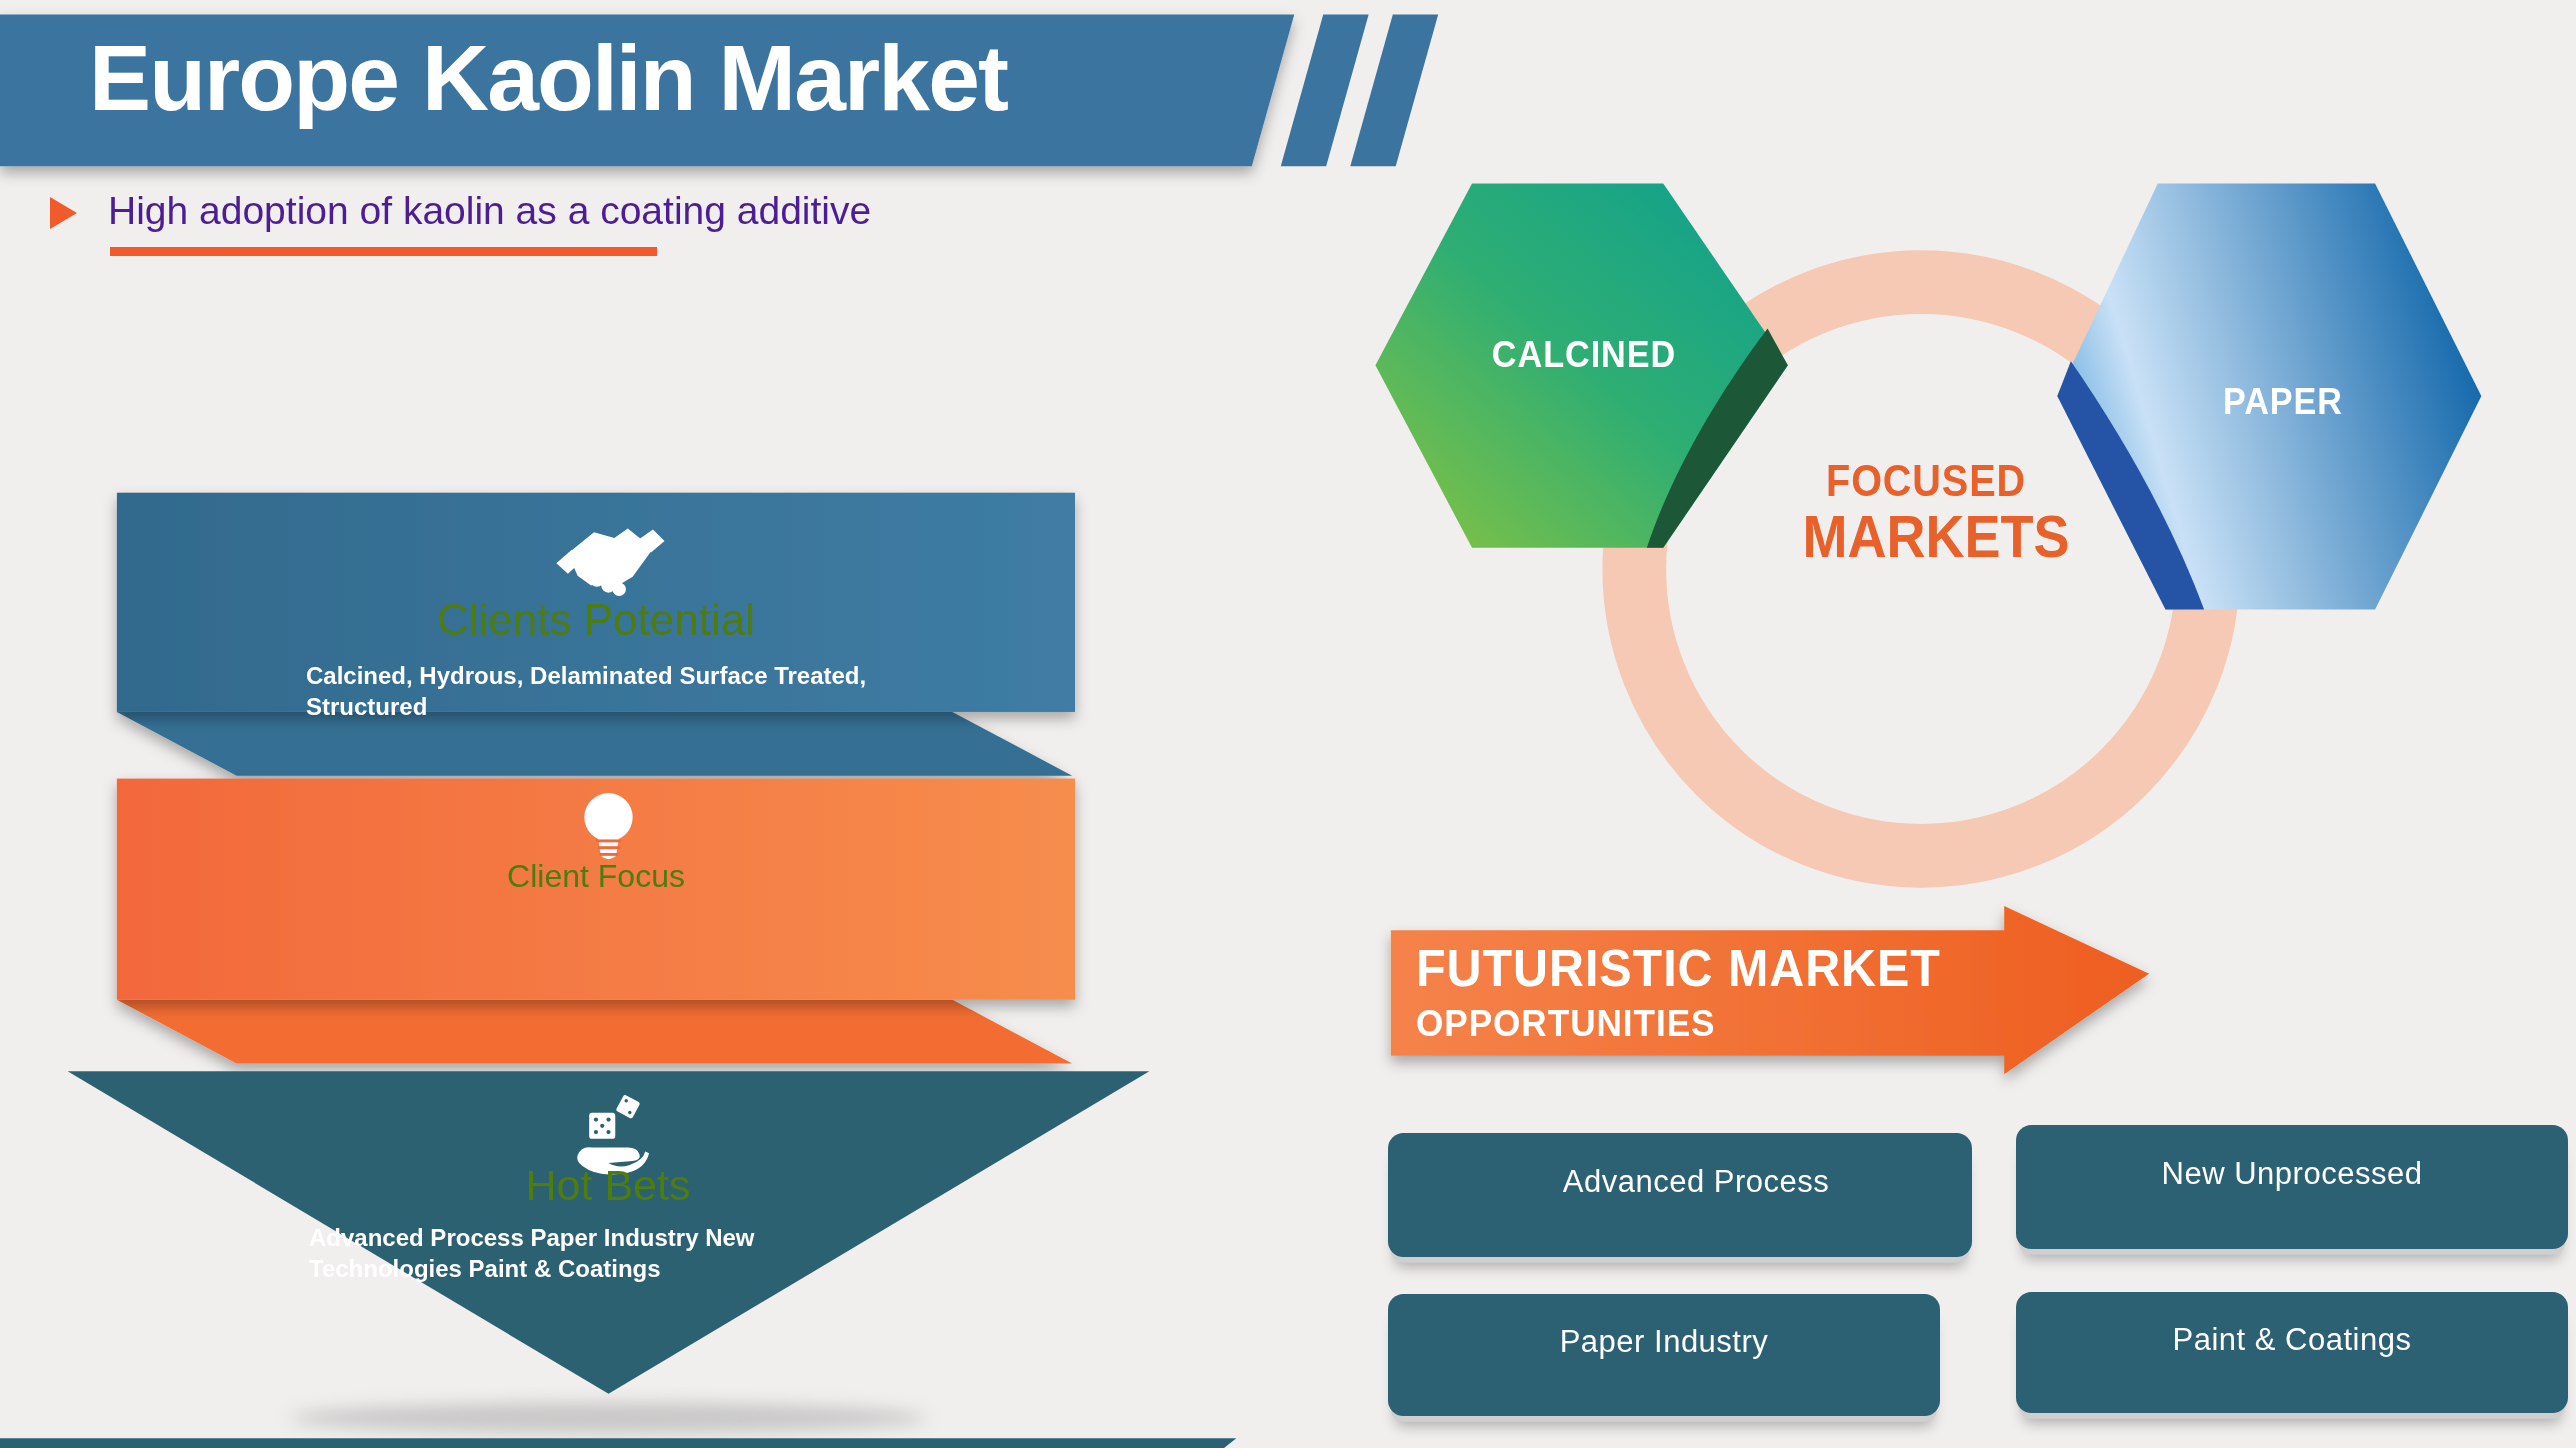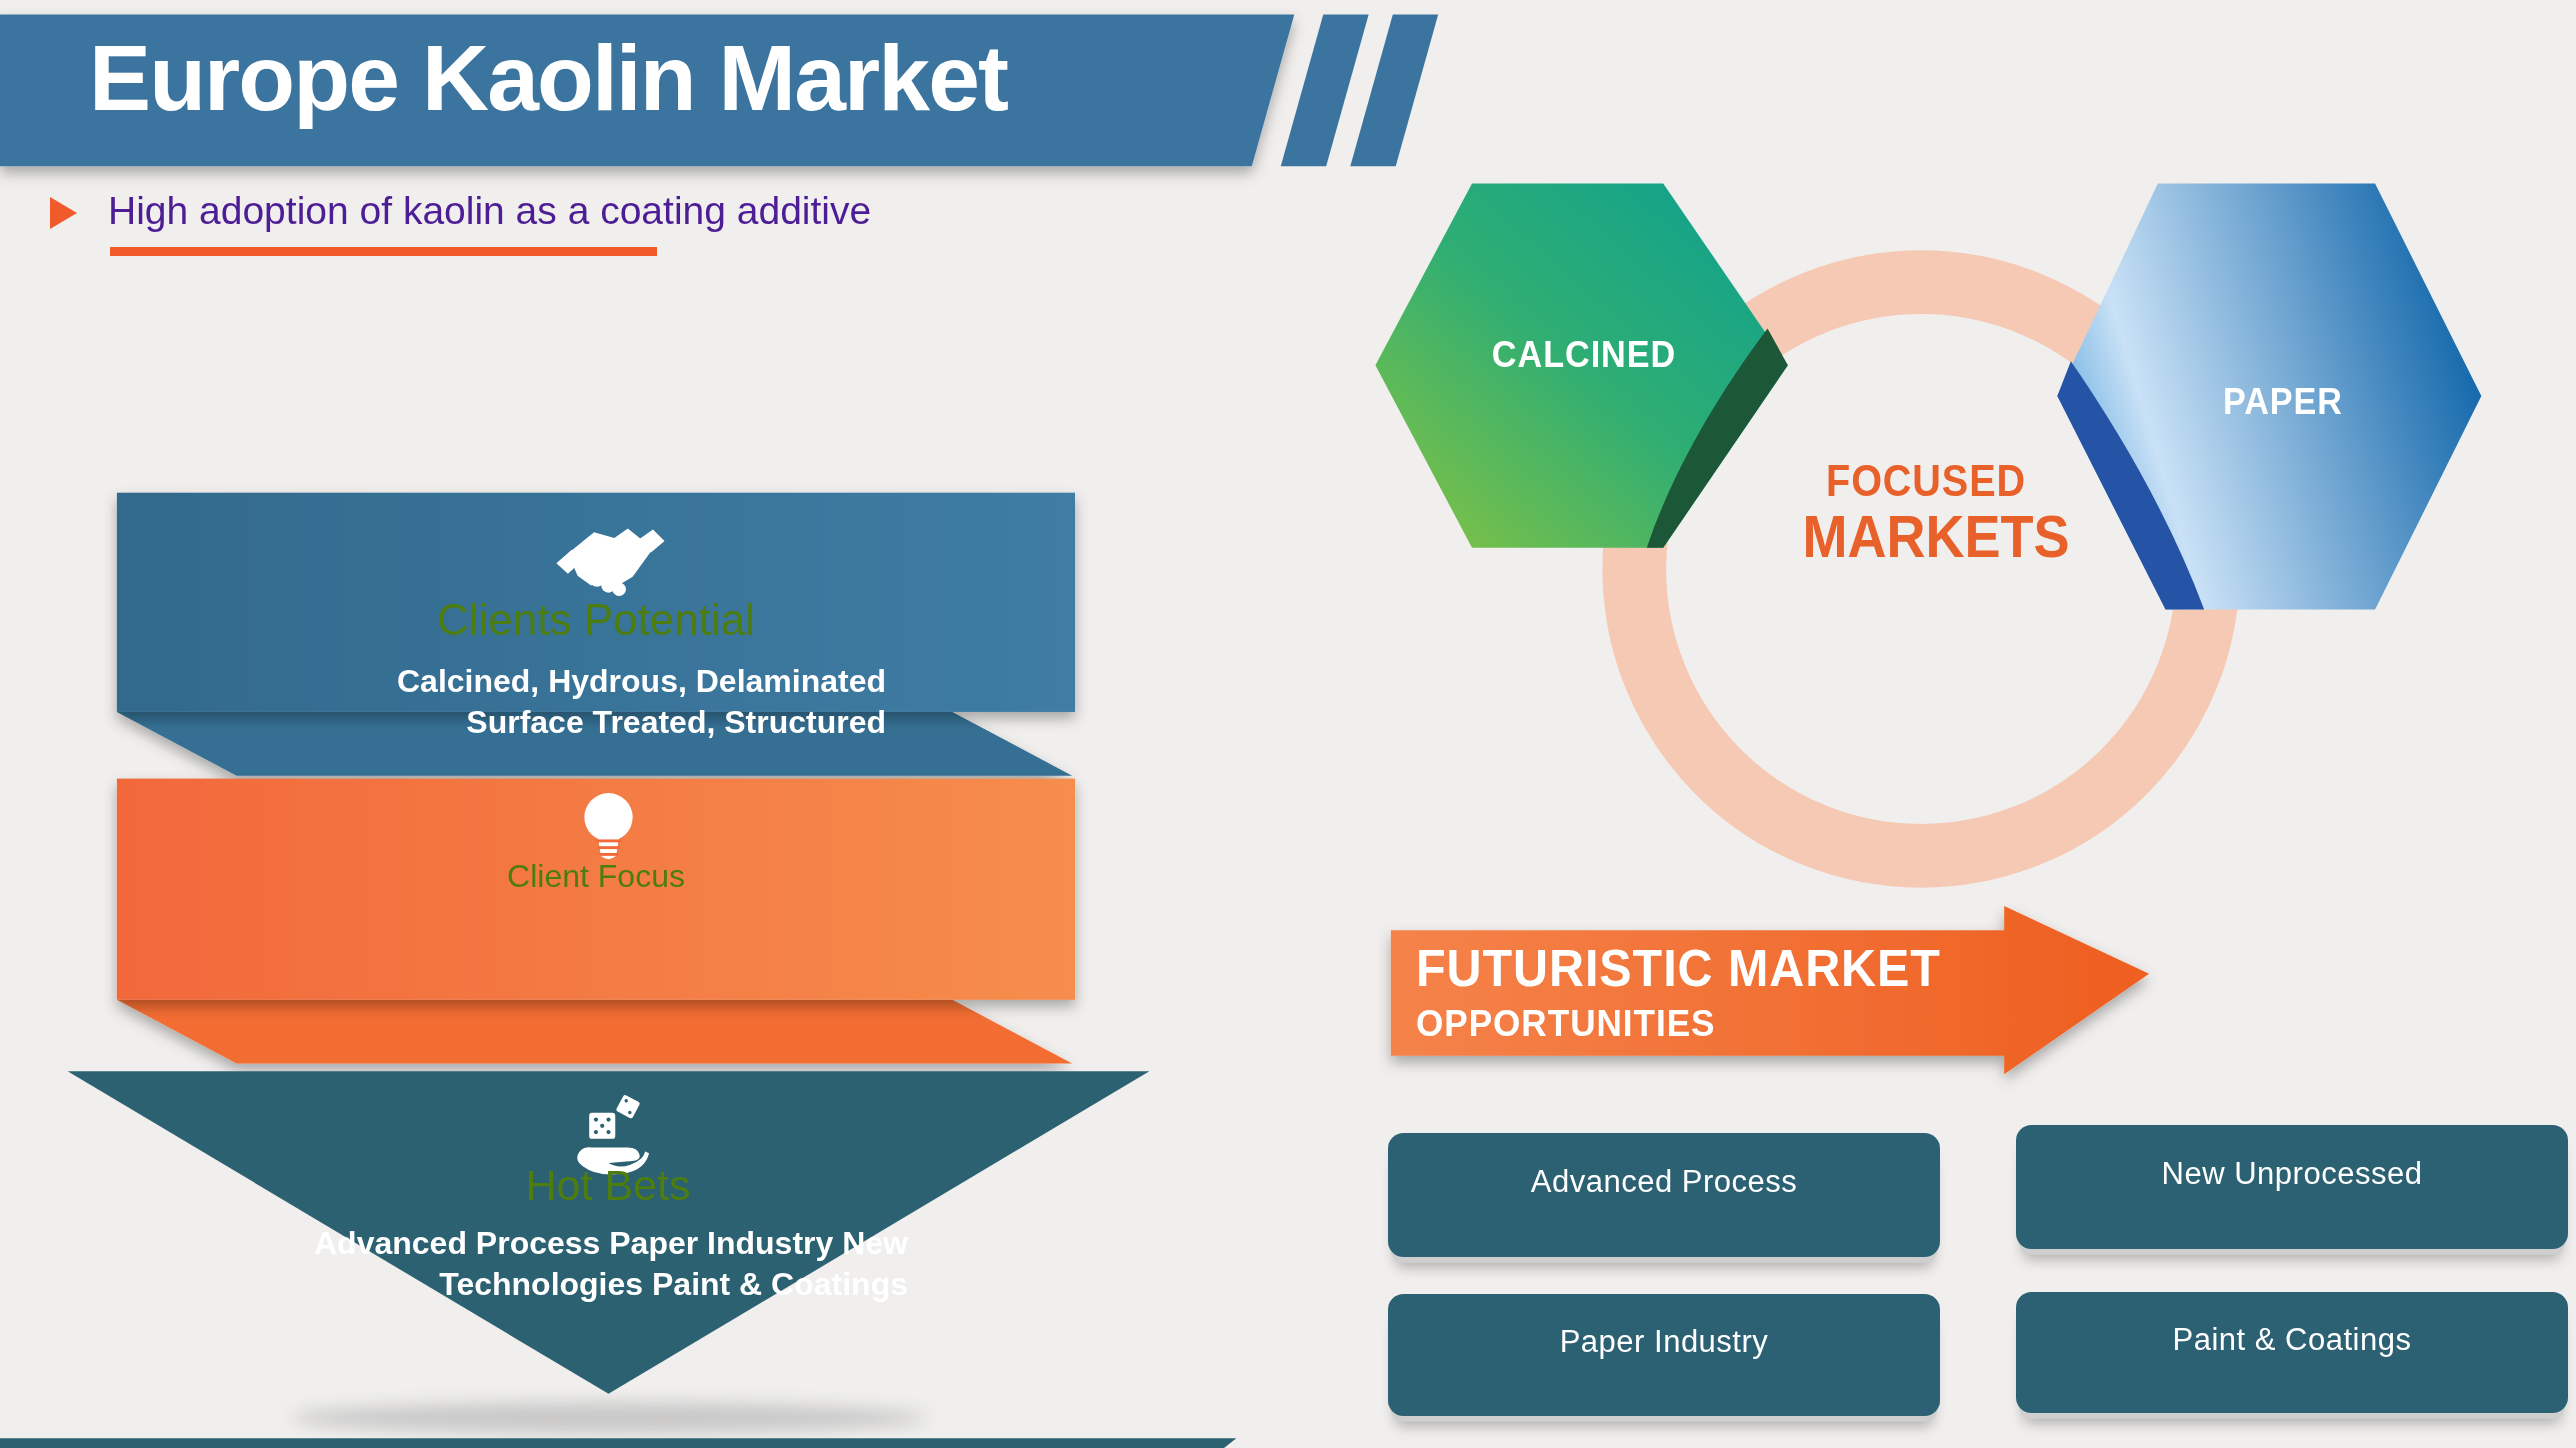--- a/index.html
+++ b/index.html
@@ -11,22 +11,22 @@
   
   .page-title{left:89px;top:25px;width:1178px;color:#ffffff;font-size:93px;
               font-weight:800;letter-spacing:-1.9px;white-space:nowrap;}
   .subtitle-row{left:108px;top:189px;color:#4c1d95;font-size:39px;font-weight:500;white-space:nowrap;}
   .bullet{left:50px;top:197px;width:0;height:0;border-left:27px solid #f15b2b;
           border-top:16.4px solid transparent;border-bottom:16.4px solid transparent;}
   .subtitle-underline{left:110px;top:247px;width:547px;height:8.7px;background:#f15b2b;}
 
   
   .f-title{width:958px;left:117px;text-align:center;color:#4d7c0f;font-weight:500;}
-  .f-desc{left:210px;width:773px;text-align:right;color:#fff;font-weight:600;
-          font-size:32px;line-height:1.28;}
+  .f-desc{left:210px;width:773px;text-align:left;color:#fff;font-weight:600;
+          font-size:24px;line-height:1.28;}
   .t1{top:595px;font-size:44px;}
   .d1{left:306px;width:580px;top:661px;}
   .t2{top:858px;font-size:32px;}
   .d2{top:925px;}
   .t3{top:1161px;font-size:43px;left:129px;}
   .d3{left:309px;width:599px;top:1223px;}
 
   
   .hex-label{color:#fff;font-size:36px;font-weight:800;letter-spacing:1px;text-align:center;
              transform:scaleX(.95);}
@@ -44,21 +44,21 @@
          letter-spacing:1px;white-space:nowrap;transform:scaleX(.95);transform-origin:left;}
 
   
   .opp-box{position:absolute;background:#2c6173;border-radius:15.5px;
            display:flex;align-items:center;justify-content:center;
            color:#fff;font-size:31px;font-weight:500;letter-spacing:0.5px;
            box-shadow:0 8.7px 0 -2.9px #cfcfcf, 0 17.4px 13.5px -7.7px rgba(0,0,0,.28);}
   .opp-box::before{content:"";position:absolute;inset:9.7px 8.7px -8.7px -8.7px;
                    border:2.9px solid #e8622b;border-radius:17.4px;z-index:-1;}
   .opp-box span{transform:translateY(-13.5px);}
-  .ob1{left:1388px;top:1133px;width:552px;height:124px;}
+  .ob1{left:1388px;top:1133px;width:552px;height:124px;padding-left:32px;}
   .ob2{left:2016px;top:1125px;width:552px;height:124px;}
   .ob3{left:1388px;top:1294px;width:552px;height:122px;}
   .ob4{left:2016px;top:1292px;width:552px;height:121px;}
 </style>
 </head>
 <body>
 
 <div class="canvas">
 
   <svg class="layer" width="2576" height="1449" viewBox="0 0 2667 1500">

